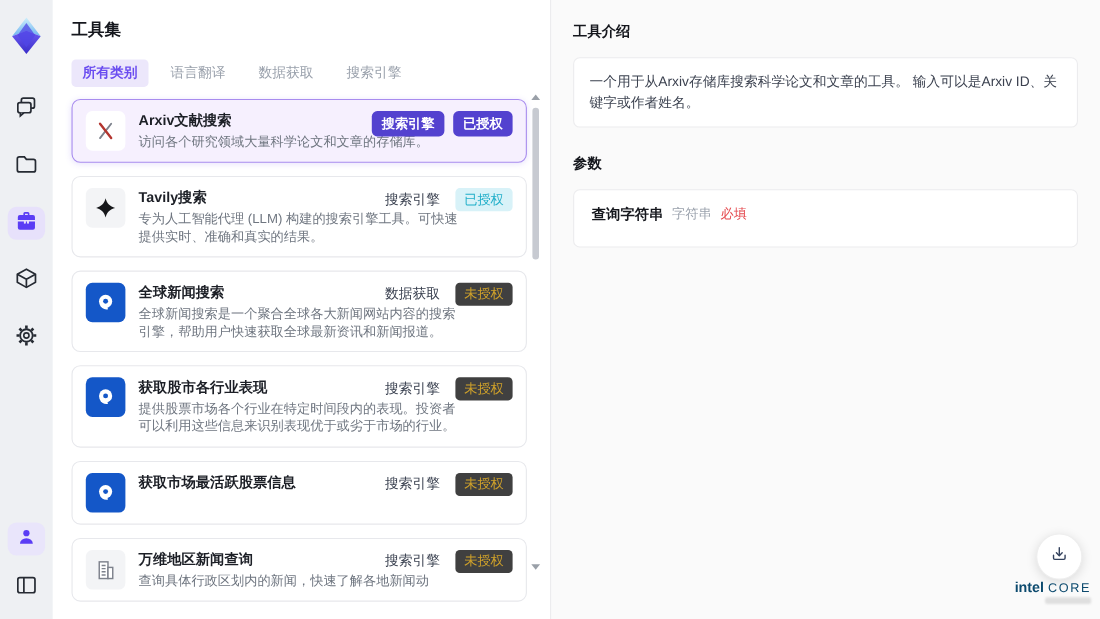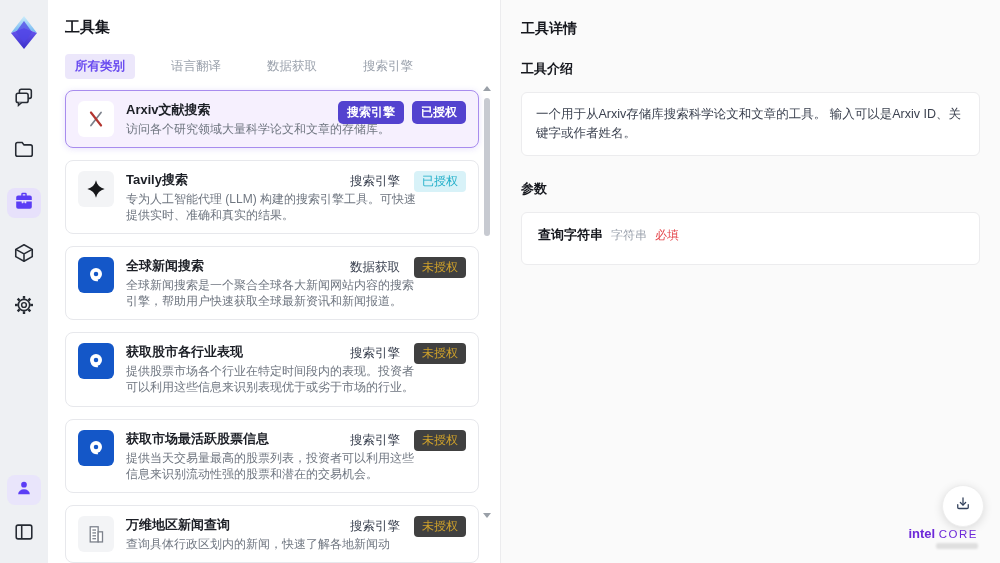--- a/index.html
+++ b/index.html
@@ -13,21 +13,21 @@
   .rail-nav { margin-top:32px; display:flex; flex-direction:column; gap:22px; align-items:center; }
   .rail-btn { width:34px; height:30px; display:flex; align-items:center; justify-content:center;
     border-radius:8px; cursor:pointer; }
   .rail-btn.active { background:#e7e1fb; }
   .rail-bottom { margin-top:auto; margin-bottom:14px; display:flex; flex-direction:column; gap:14px; align-items:center; }
 
   
   .tools-panel { position:absolute; left:48px; top:0; width:452px; height:563px;
     background:#fff; padding:18px 0 0 17px; }
   .tools-title { font-size:15px; font-weight:700; color:#15171d; margin-bottom:17px; }
-  .tabs { display:flex; gap:26px; margin-bottom:11px; align-items:center; }
+  .tabs { display:flex; gap:10px; margin-bottom:11px; align-items:center; }
   .tab { font-size:12.5px; color:#9aa1ac; padding:4px 10px; border-radius:4px; cursor:pointer; white-space:nowrap; }
   .tab.active { background:#ece7fb; color:#6a4cf0; font-weight:600; }
 
   .cards { width:414px; }
   .card { position:relative; background:#fff; border:1px solid #e7e8ec; border-radius:8px;
     padding:10px 12px; margin-bottom:12px; display:flex; gap:12px; cursor:pointer; }
   .card.selected { background:#f6f0fe; border:1.5px solid #a88cee;
     box-shadow:0 1px 6px rgba(122,92,240,.18); }
   .tile { width:36px; height:36px; border-radius:6px; flex:none;
     display:flex; align-items:center; justify-content:center; }
@@ -53,31 +53,31 @@
   .sb-down { bottom:0; border-top:5px solid #9aa0a8; }
 
   
   .details { position:absolute; left:500px; top:0; width:500px; height:563px;
     background:#fafafa; border-left:1px solid #ececee; padding:20px; }
   .d-title { font-size:14px; font-weight:700; color:#15171d; margin-bottom:22px; }
   .d-sub { font-size:13px; font-weight:700; color:#15171d; margin-bottom:14px; }
   .d-box { background:#fff; border:1px solid #ececee; border-radius:6px;
     padding:12px 14px; font-size:12.5px; color:#3c4250; line-height:1.5; margin-bottom:24px; }
   .p-box { background:#fff; border:1px solid #ececee; border-radius:6px; padding:13px 16px; }
-  .p-head { display:flex; align-items:flex-end; gap:8px; margin-bottom:7px; }
+  .p-head { display:flex; align-items:center; gap:8px; margin-bottom:7px; }
   .p-name { font-size:13px; font-weight:700; color:#15171d; }
   .p-type { font-size:12px; color:#9aa1ac; }
   .p-req  { font-size:12px; color:#e5484d; }
   .p-desc { font-size:12.5px; color:#4b5563; }
 
   
   .dl-btn { position:absolute; right:16px; bottom:36px; width:42px; height:42px; border-radius:50%;
     background:#fff; border:1px solid #eee; box-shadow:0 2px 10px rgba(0,0,0,.13);
     display:flex; align-items:center; justify-content:center; cursor:pointer; }
-  .intel { position:absolute; right:22px; bottom:14px; text-align:right; color:#6d28d9; }
+  .intel { position:absolute; right:8px; bottom:14px; text-align:right; color:#0c4a6e; }
   .intel .line1 { font-size:13px; }
   .intel .w-intel { font-weight:700; }
   .intel .w-core { letter-spacing:1.5px; font-size:11.5px; }
   .intel .blurbar { margin-top:2px; margin-left:auto; width:42px; height:6px;
     background:#c9c9c9; opacity:.55; border-radius:2px; filter:blur(1px); }
 </style>
 </head>
 <body>
 
 <div class="rail">
@@ -256,21 +256,20 @@
     <div class="card">
       <div class="tile blue">
         <svg width="26" height="26" viewBox="0 0 36 36">
           <circle cx="18" cy="16.5" r="8.3" fill="#fff"></circle>
           <circle cx="18" cy="16.5" r="3.1" fill="#1457c8"></circle>
           <path d="M10.5 20 c1.5 5.5 6.5 7.5 10.5 6.5 l-1.2 -4.2 Z" fill="#fff"></path>
         </svg>
       </div>
       <div>
         <div class="t-name">获取市场最活跃股票信息</div>
-        <div class="t-desc">提供当天交易量最高的股票列表，投资者可以利用这些信息来识别流动性强的股票和潜在的交易机会。</div>
       </div>
       <div class="t-tags">
         <span class="t-cat">搜索引擎</span>
         <span class="badge yellow">未授权</span>
       </div>
     </div>
 
     <div class="card">
       <div class="tile gray">
         <svg width="26" height="26" viewBox="0 0 36 36" fill="none" stroke="#7d828c" stroke-width="1.8">
@@ -294,21 +293,20 @@
   </div>
 
   <div class="sb">
     <div class="sb-up"></div>
     <div class="sb-thumb"></div>
     <div class="sb-down"></div>
   </div>
 </div>
 
 <div class="details">
-  <div class="d-title">工具详情</div>
 
   <div class="d-sub">工具介绍</div>
   <div class="d-box">一个用于从Arxiv存储库搜索科学论文和文章的工具。 输入可以是Arxiv ID、关键字或作者姓名。</div>
 
   <div class="d-sub">参数</div>
   <div class="p-box">
     <div class="p-head">
       <span class="p-name">查询字符串</span>
       <span class="p-type">字符串</span>
       <span class="p-req">必填</span>

